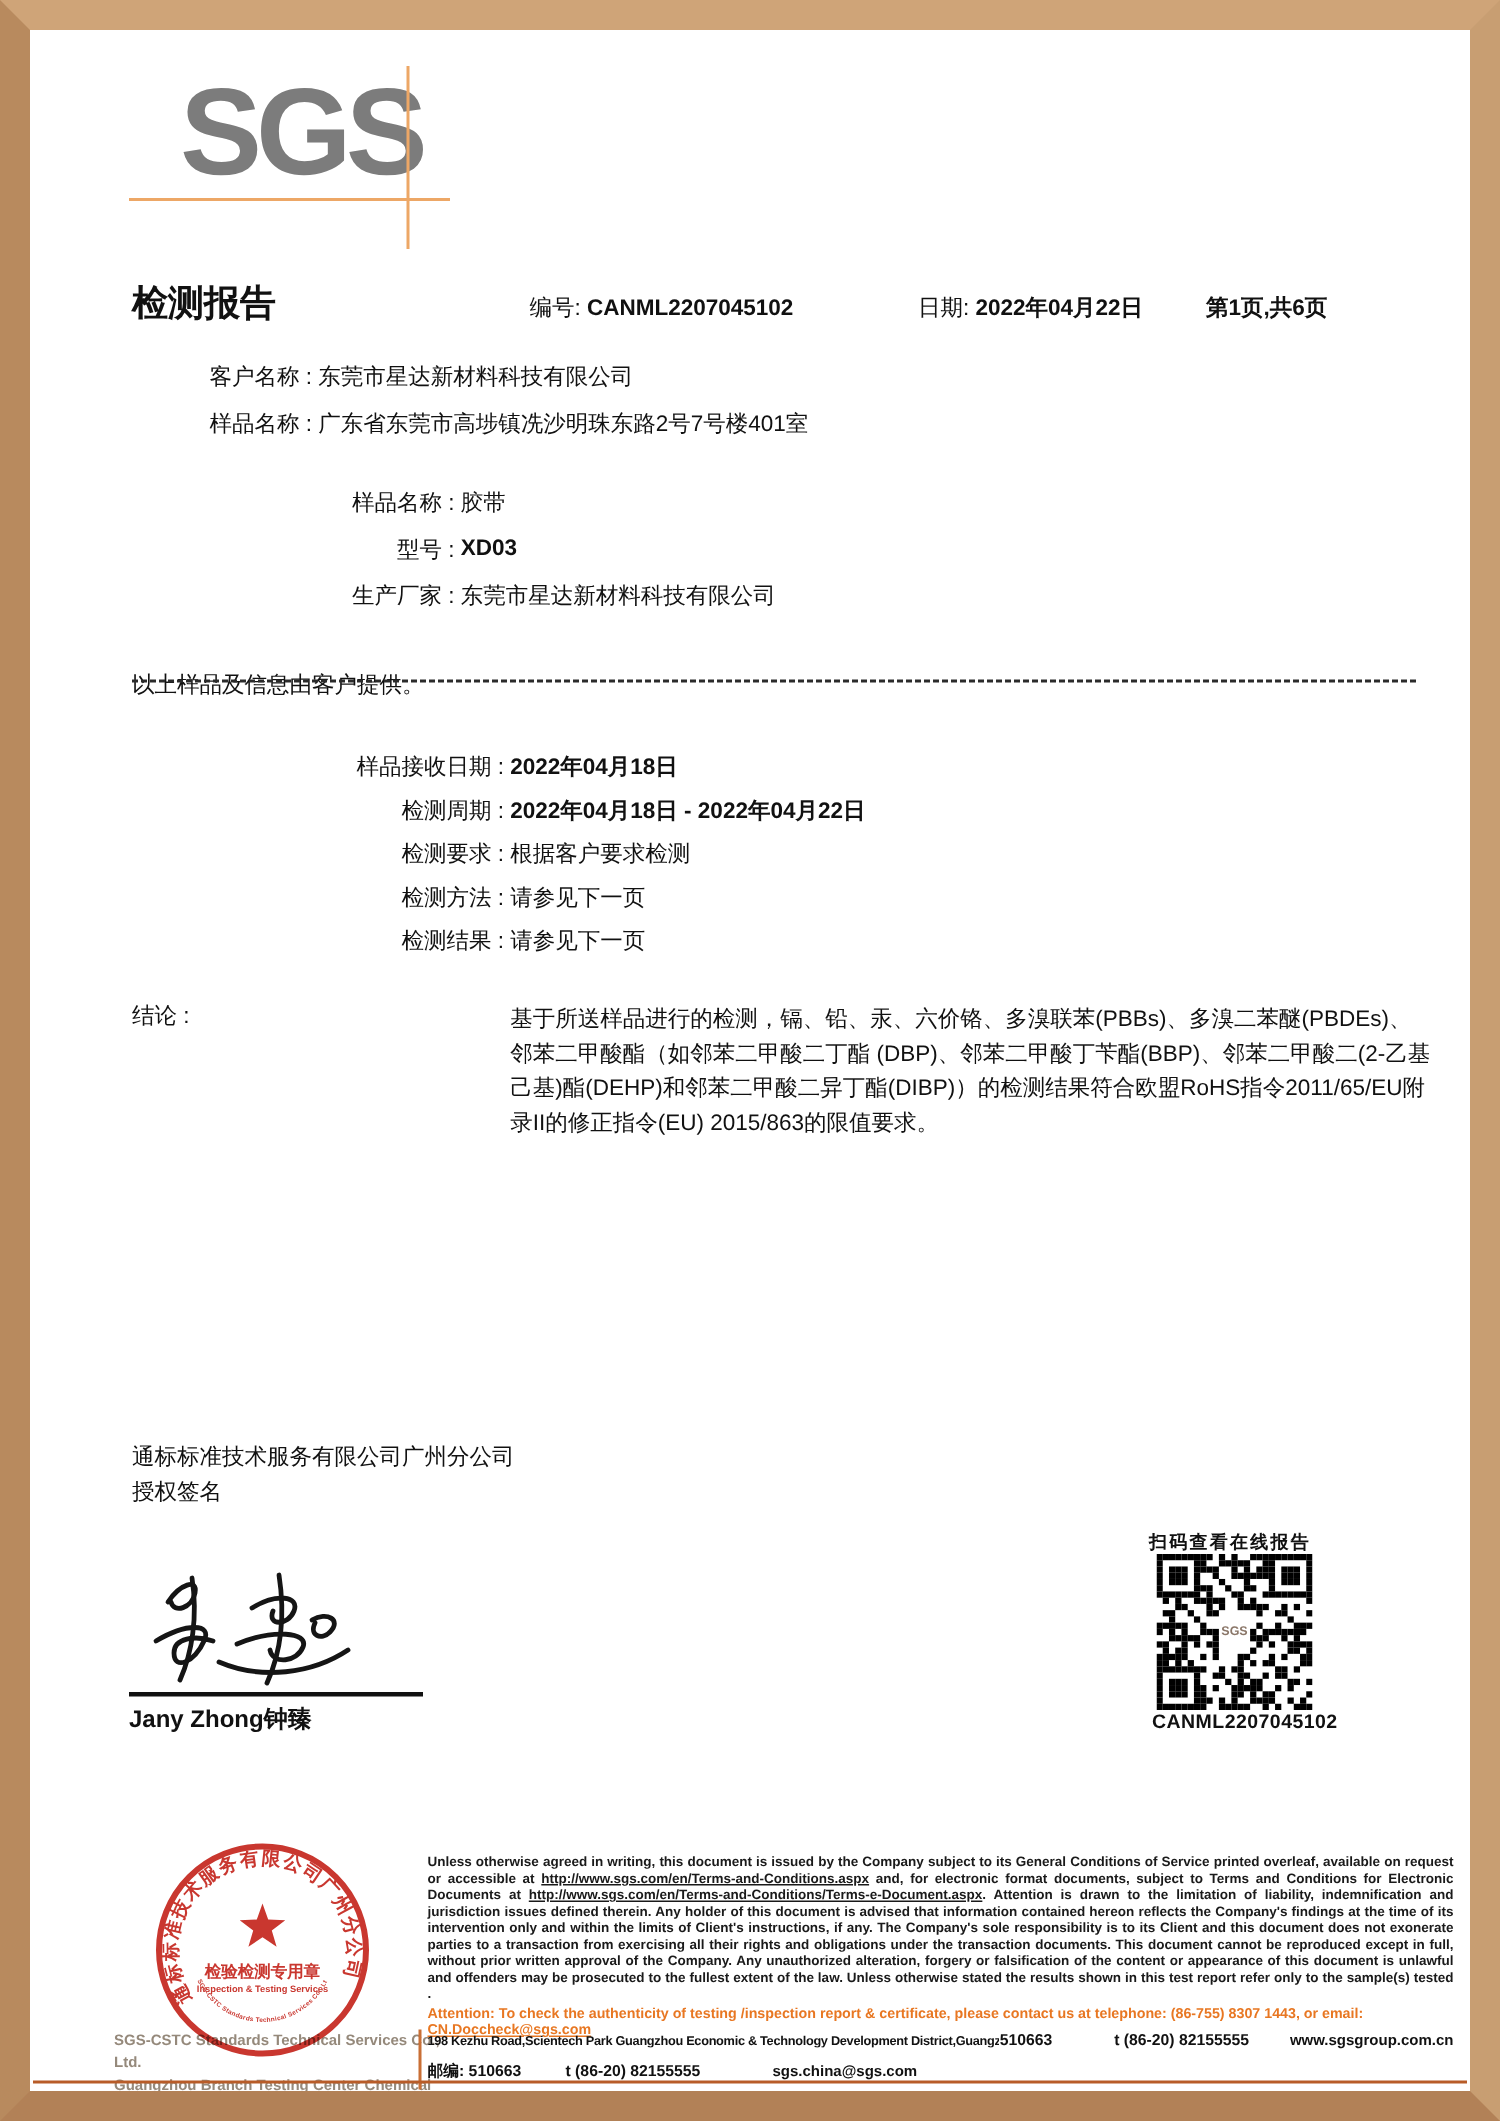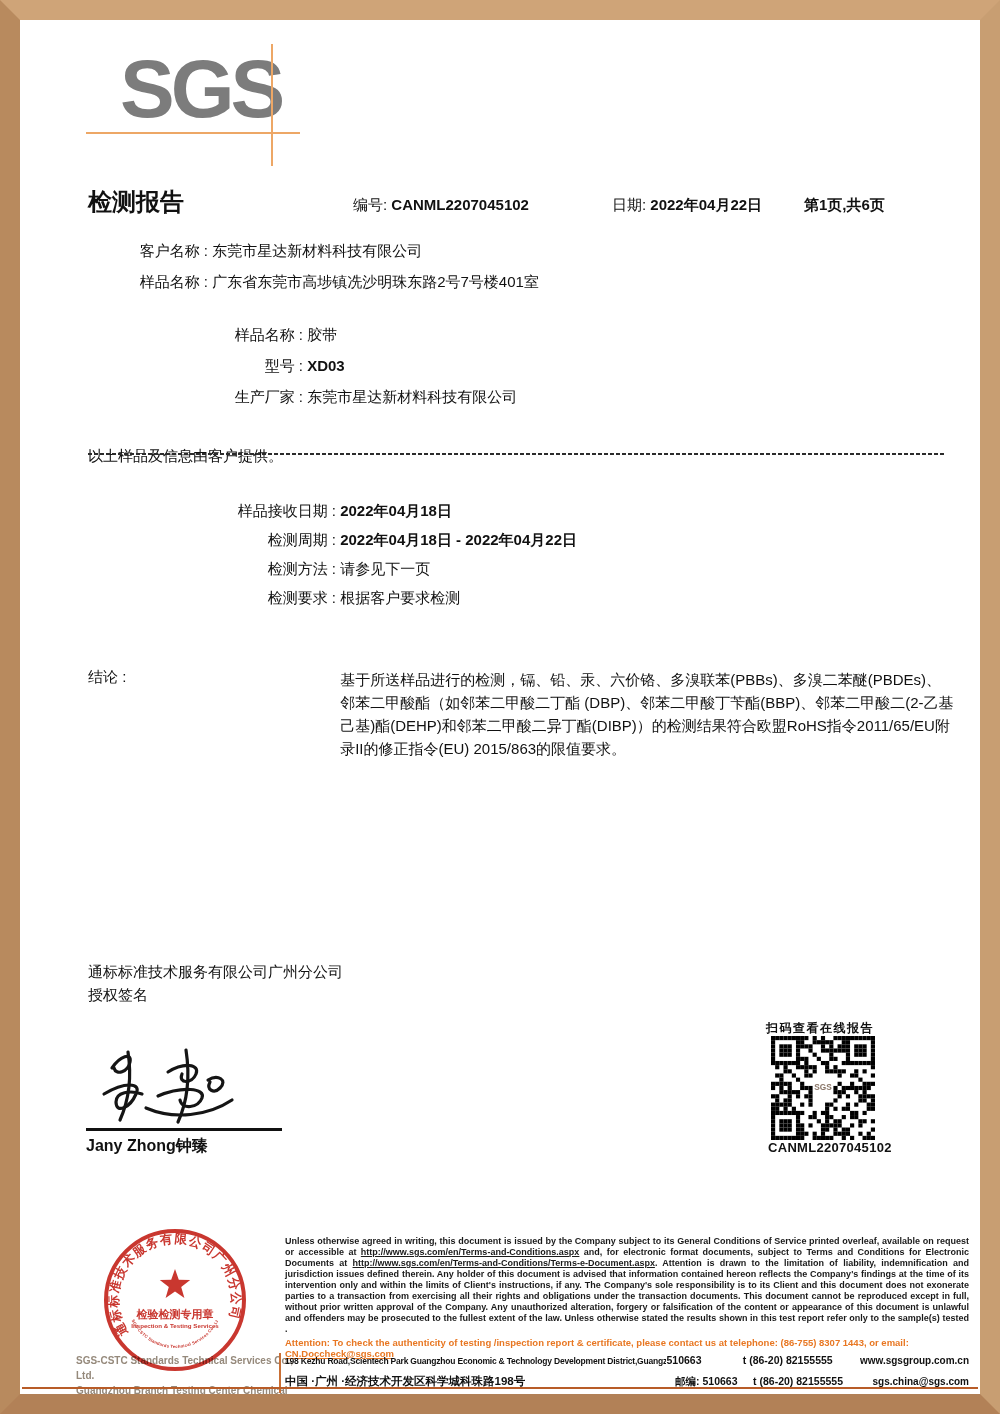--- a/index.html
+++ b/index.html
@@ -121,26 +121,30 @@
     <div class="sect work-sect">
       <div class="row">
         <span class="lbl">样品接收日期 :</span>
         <span class="b">2022年04月18日</span>
       </div>
       <div class="row">
         <span class="lbl">检测周期 :</span>
         <span class="b">2022年04月18日 - 2022年04月22日</span>
       </div>
       <div class="row">
+        <span class="lbl">检测要求 :</span>
+        <span>根据客户要求检测</span>
+      </div>
+      <div class="row">
         <span class="lbl">检测方法 :</span>
         <span>请参见下一页</span>
       </div>
       <div class="row">
-        <span class="lbl">检测要求 :</span>
-        <span>根据客户要求检测</span>
+        <span class="lbl">检测结果 :</span>
+        <span>请参见下一页</span>
       </div>
     </div>
 
     <div class="conclusion">
       <span class="lbl">结论 :</span>
       <span class="txt">基于所送样品进行的检测，镉、铅、汞、六价铬、多溴联苯(PBBs)、多溴二苯醚(PBDEs)、邻苯二甲酸酯（如邻苯二甲酸二丁酯 (DBP)、邻苯二甲酸丁苄酯(BBP)、邻苯二甲酸二(2-乙基己基)酯(DEHP)和邻苯二甲酸二异丁酯(DIBP)）的检测结果符合欧盟RoHS指令2011/65/EU附录II的修正指令(EU) 2015/863的限值要求。</span>
     </div>
 
     <div class="company-block">
       <div>通标标准技术服务有限公司广州分公司</div>
@@ -506,21 +510,20 @@
 
     <div class="v-div"></div>
     <div class="foot-rows">
       <div class="foot-row fr1">
         <span class="f-addr">198 Kezhu Road,Scientech Park Guangzhou Economic &amp; Technology Development District,Guangzhou,China</span>
         <span class="f-post">510663</span>
         <span class="f-phone">t (86-20) 82155555</span>
         <span class="f-web">www.sgsgroup.com.cn</span>
       </div>
       <div class="foot-row fr2">
-        <span class="f-addr">中国 ·广州 ·经济技术开发区科学城科珠路198号</span>
         <span class="f-post">邮编: 510663</span>
         <span class="f-phone">t (86-20) 82155555</span>
         <span class="f-web">sgs.china@sgs.com</span>
       </div>
     </div>
     <div class="bottom-line"></div>
 
   </div>
   <div class="frame"></div>
 </div>

